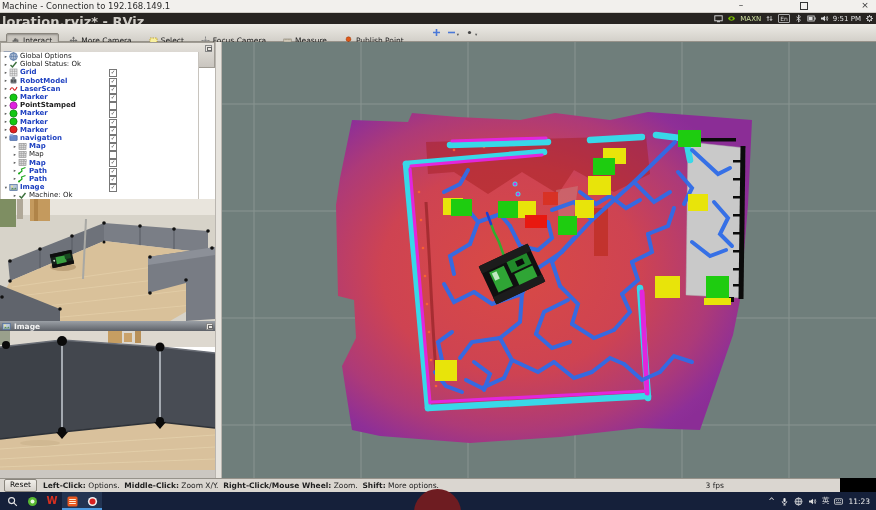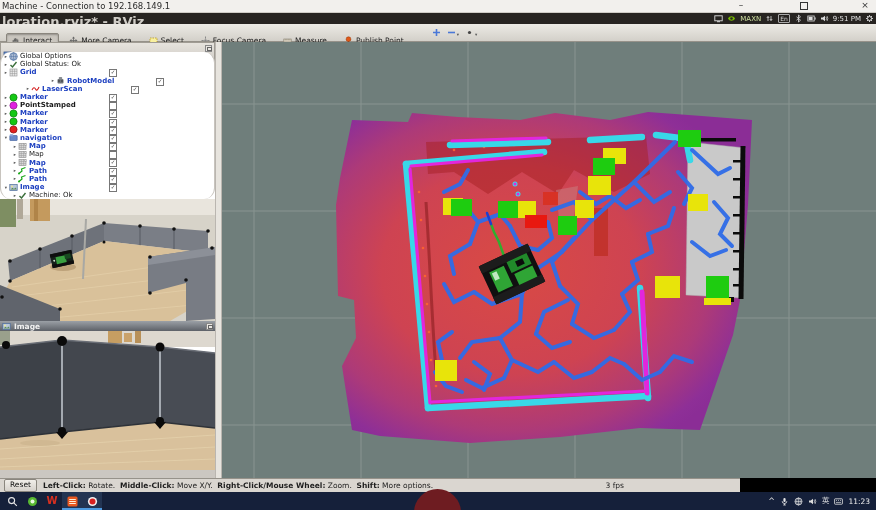--- a/index.html
+++ b/index.html
@@ -34,42 +34,42 @@
   .caret{font-size:4.5px;color:#555;margin-left:1px;}
   
   #left-panel{position:absolute;left:0;top:42px;width:215px;height:436px;background:#fff;}
   #displays-header{position:absolute;left:0;top:0;width:215px;height:26px;box-sizing:border-box;
                    background:linear-gradient(#e6e3dd,#c9c5bf);border:1px solid #a09c94;
                    display:flex;align-items:center;gap:3px;padding:0 2px;
                    font-size:7.5px;font-weight:bold;color:#111;}
   .panel-btn{position:absolute;right:2px;top:1.5px;width:7px;height:7px;border:1px solid #888;
              background:#e9e6e1;box-sizing:border-box;}
   .panel-btn::after{content:"";position:absolute;left:1px;top:1px;width:2.5px;height:2.5px;border:1px solid #666;}
-  #displays-tree{position:absolute;left:0;top:10px;width:215px;height:147px;background:#fff;
-                 overflow:hidden;border-left:1px solid #c8c4be;border-right:1px solid #c8c4be;box-sizing:border-box;border-radius:11px;}
+  #displays-tree{position:absolute;left:0;top:10px;width:199px;height:147px;background:#fff;
+                 overflow:hidden;border-left:1px solid #c8c4be;border-right:1px solid #c8c4be;box-sizing:border-box;}
   .tree-row{position:relative;height:8.2px;display:flex;align-items:center;font-size:7px;}
   .exp{width:6px;font-size:4.5px;color:#555;text-align:center;flex:none;}
   .ticon{width:9px;height:9px;flex:none;margin-right:2px;display:flex;align-items:center;}
   .tlabel{color:#1a1a1a;white-space:nowrap;}
   .tlabel.en{color:#1c3fc0;font-weight:bold;}
   .cb{position:absolute;left:108px;top:1px;width:6px;height:6px;border:1px solid #777;background:#fff;
       font-size:5.5px;line-height:5px;text-align:center;color:#444;}
   #camera1{position:absolute;left:0;top:157px;width:215px;height:122px;}
   #image-header{position:absolute;left:0;top:279px;width:215px;height:10px;box-sizing:border-box;
                 background:linear-gradient(#9ba0a6,#5d6168);display:flex;align-items:center;gap:3px;
                 padding:0 2px;font-size:7.5px;font-weight:bold;color:#f2f2f2;}
   #image-header .panel-btn{top:1.5px;}
   #camera2{position:absolute;left:0;top:289px;width:215px;height:139px;}
   #left-bottom-strip{position:absolute;left:0;top:428px;width:215px;height:8px;background:#cbc7c1;}
   #splitter{position:absolute;left:215px;top:42px;width:7px;height:436px;background:#e7e4de;
             border-left:1px solid #bab6b0;border-right:1px solid #bab6b0;box-sizing:border-box;}
   
   #viewport{position:absolute;left:222px;top:42px;width:654px;height:436px;background:#6f7e7b;}
   
-  #status-bar{position:absolute;left:0;top:478px;width:740px;height:14px;box-sizing:border-box;
+  #status-bar{position:absolute;left:0;top:478px;width:840px;height:14px;box-sizing:border-box;
               background:#dad6d0;border-top:1px solid #96928a;display:flex;align-items:center;
               gap:6px;padding:0 4px;font-size:7.5px;color:#1d1d1d;}
   #reset-btn{border:1px solid #8a867e;background:linear-gradient(#f1eee9,#d5d1cb);padding:0 5px;
              font-size:7.5px;height:11px;line-height:10px;border-radius:2px;color:#111;}
   #help-text{white-space:pre;overflow:hidden;}
   #fps{margin-left:auto;margin-right:112px;white-space:nowrap;}
   
   #taskbar{position:absolute;left:0;top:492px;width:876px;height:18px;background:#15203a;}
   .tb-left{position:absolute;left:2px;top:0;height:18px;display:flex;align-items:center;}
   .tb-btn{width:20px;height:18px;display:flex;align-items:center;justify-content:center;box-sizing:border-box;}
@@ -262,34 +262,34 @@
           <span class="exp">▸</span>
           <span class="ticon">
             <svg width="9" height="9" viewBox="0 0 9 9" xmlns="http://www.w3.org/2000/svg">
               <rect x="1" y="1" width="7" height="7" fill="#ececec" stroke="#909090" stroke-width="0.6"></rect>
               <path d="M1,3.3h7 M1,5.6h7 M3.3,1v7 M5.6,1v7" stroke="#909090" stroke-width="0.5"></path>
             </svg>
           </span>
           <span class="tlabel en">Grid</span>
           <span class="cb">✓</span>
         </div>
-        <div class="tree-row" style="padding-left: 2px; margin-left: 47px;">
+        <div class="tree-row" style="padding-left: 2px;">
           <span class="exp">▸</span>
           <span class="ticon">
             <svg width="9" height="9" viewBox="0 0 9 9" xmlns="http://www.w3.org/2000/svg">
               <rect x="1.5" y="3" width="6" height="4.5" rx="1" fill="#707478"></rect>
               <rect x="2.8" y="1" width="3.4" height="2.4" rx="0.8" fill="#8a8e92"></rect>
               <circle cx="3" cy="5" r="0.7" fill="#222"></circle>
               <circle cx="6" cy="5" r="0.7" fill="#222"></circle>
             </svg>
           </span>
           <span class="tlabel en">RobotModel</span>
           <span class="cb">✓</span>
         </div>
-        <div class="tree-row" style="padding-left: 2px; margin-left: 22px;">
+        <div class="tree-row" style="padding-left: 2px;">
           <span class="exp">▸</span>
           <span class="ticon">
             <svg width="9" height="9" viewBox="0 0 9 9" xmlns="http://www.w3.org/2000/svg">
               <path d="M1,6 Q3,2 4.5,5 Q6,8 8,3" stroke="#d42020" stroke-width="1.1" fill="none"></path>
             </svg>
           </span>
           <span class="tlabel en">LaserScan</span>
           <span class="cb">✓</span>
         </div>
         <div class="tree-row" style="padding-left: 2px;">
@@ -679,21 +679,21 @@
         <rect x="-18" y="-9" width="5" height="8" fill="#bfe8c0"></rect>
         <rect x="0" y="-13" width="22" height="12" fill="#218a2a"></rect>
         <rect x="2" y="1" width="20" height="12" fill="#2fa535"></rect>
         <rect x="8" y="-10" width="8" height="6" fill="#0c0c0c"></rect>
       </g>
     </svg>
   </div>
 
   <div id="status-bar">
     <span id="reset-btn">Reset</span>
-    <span id="help-text"><b>Left-Click:</b><span> Rotate.  </span><b>Middle-Click:</b><span> Move X/Y.  </span><b>Right-Click/Mouse Wheel:</b><span> Zoom.  </span><b>Shift:</b><span> More options.</span></span>
+    <span id="help-text"><b>Left-Click:</b><span> Options.  </span><b>Middle-Click:</b><span> Zoom X/Y.  </span><b>Right-Click/Mouse Wheel:</b><span> Zoom.  </span><b>Shift:</b><span> More options.</span></span>
     <span id="fps">3 fps</span>
   </div>
 
   <div id="taskbar">
     <div class="tb-left">
       <span class="tb-btn">
           <span class="icon">
             <svg width="11" height="11" viewBox="0 0 11 11" xmlns="http://www.w3.org/2000/svg">
               <circle cx="4.6" cy="4.6" r="3" fill="none" stroke="#e8e8e8" stroke-width="1.1"></circle>
               <path d="M6.8,6.8 9.8,9.8" stroke="#e8e8e8" stroke-width="1.1"></path>

